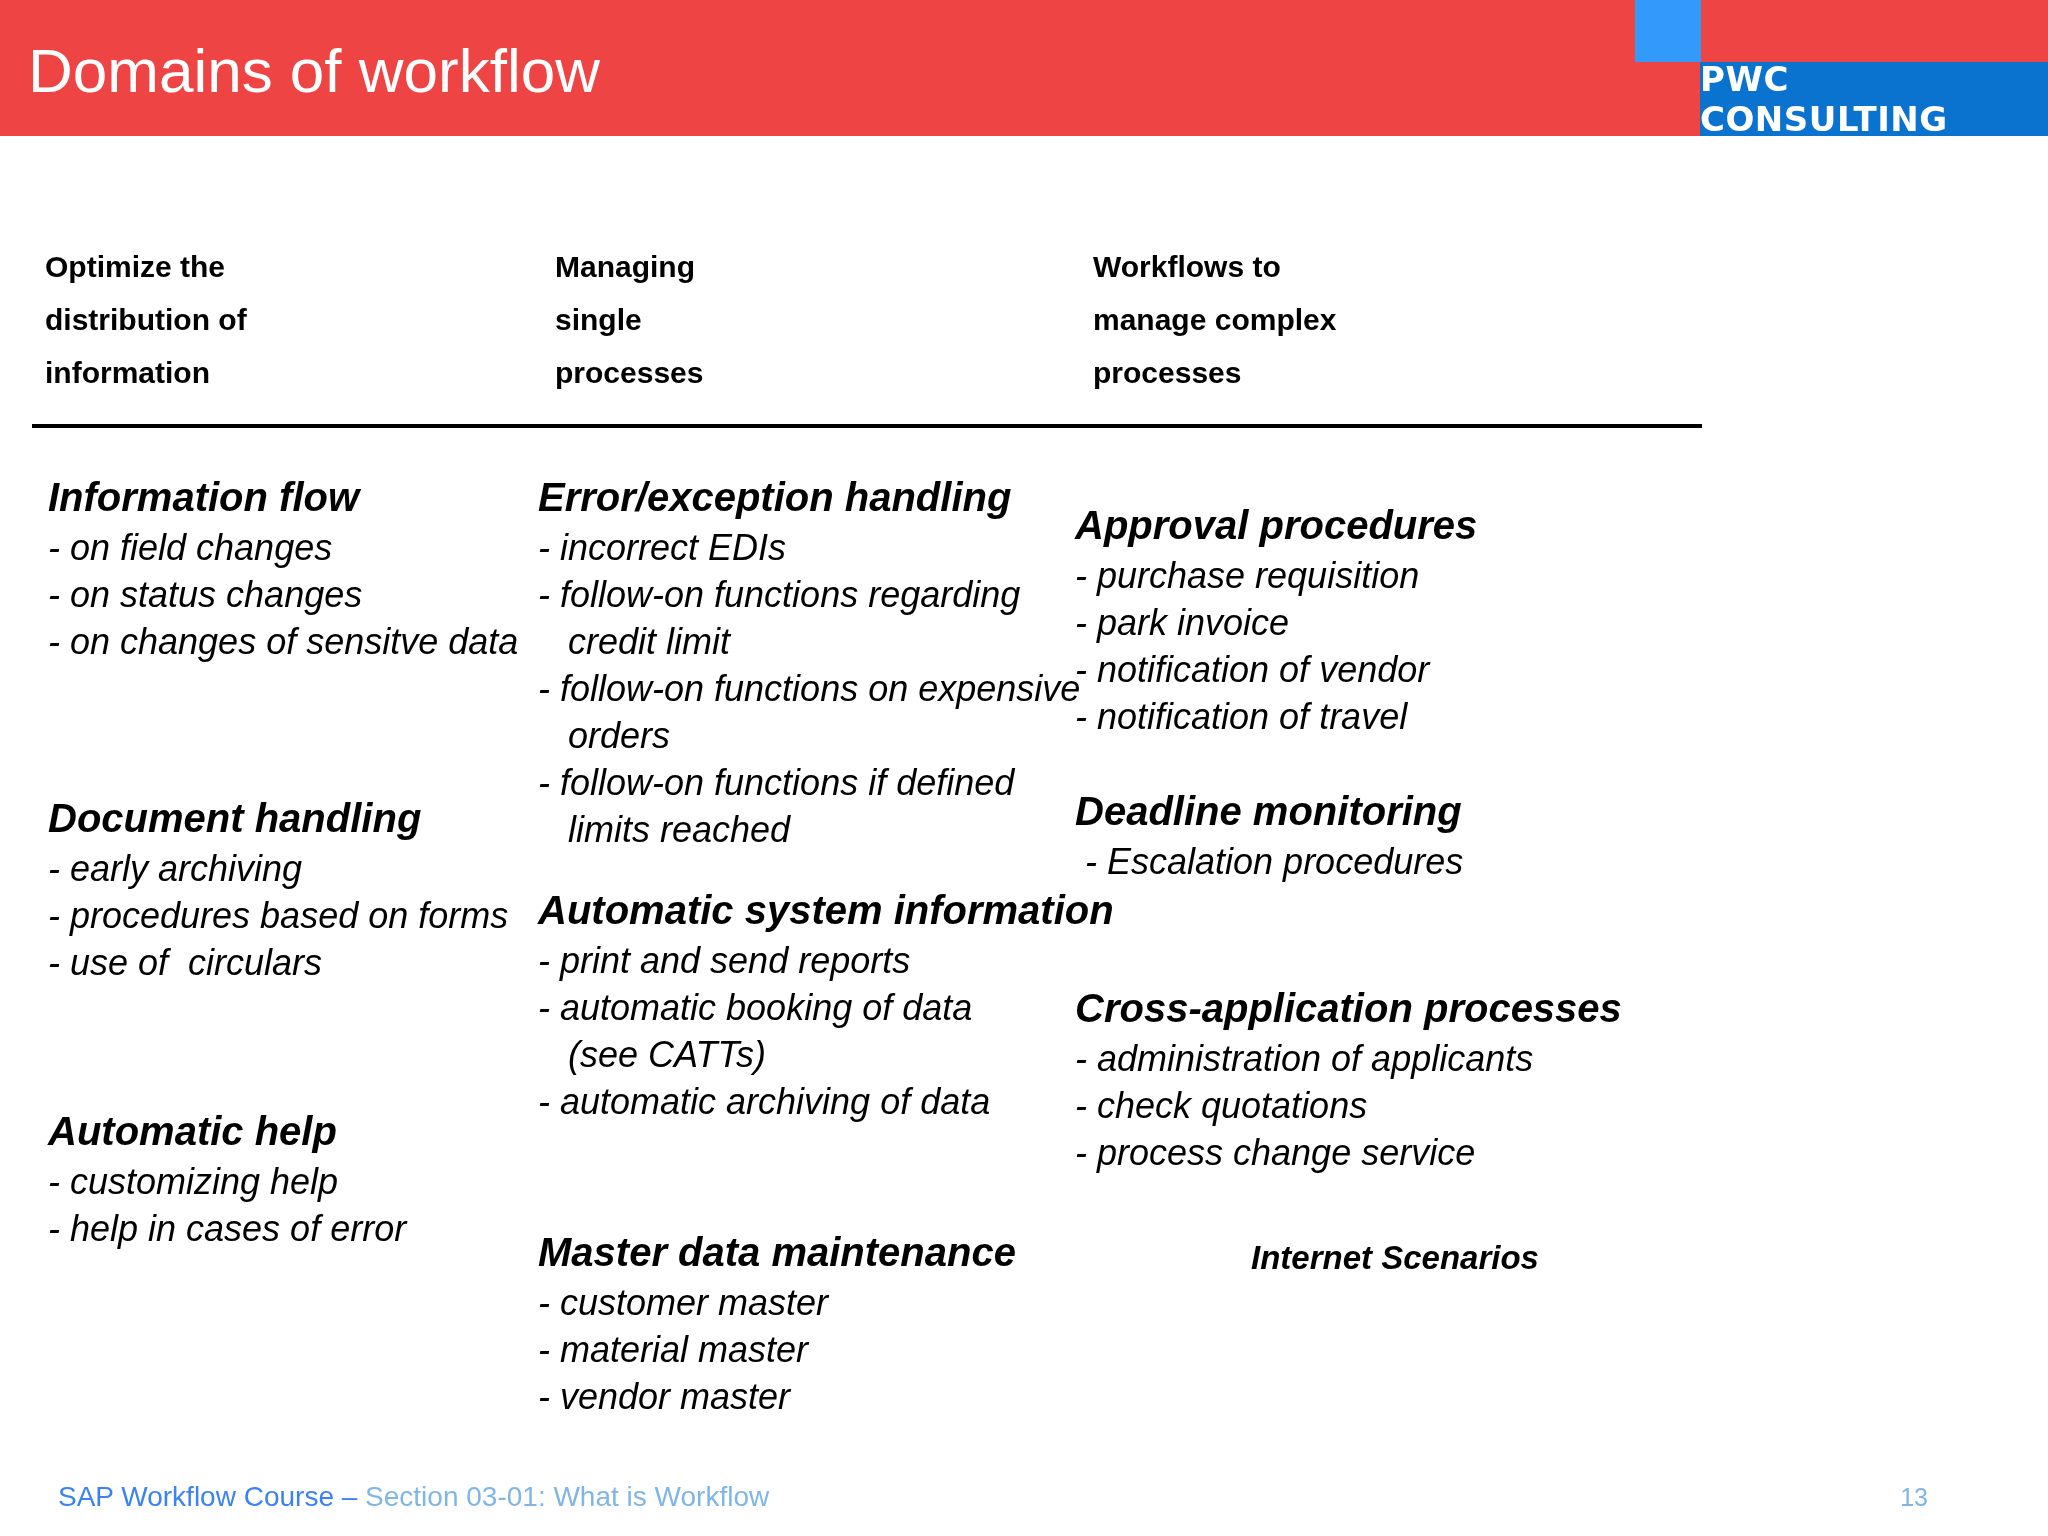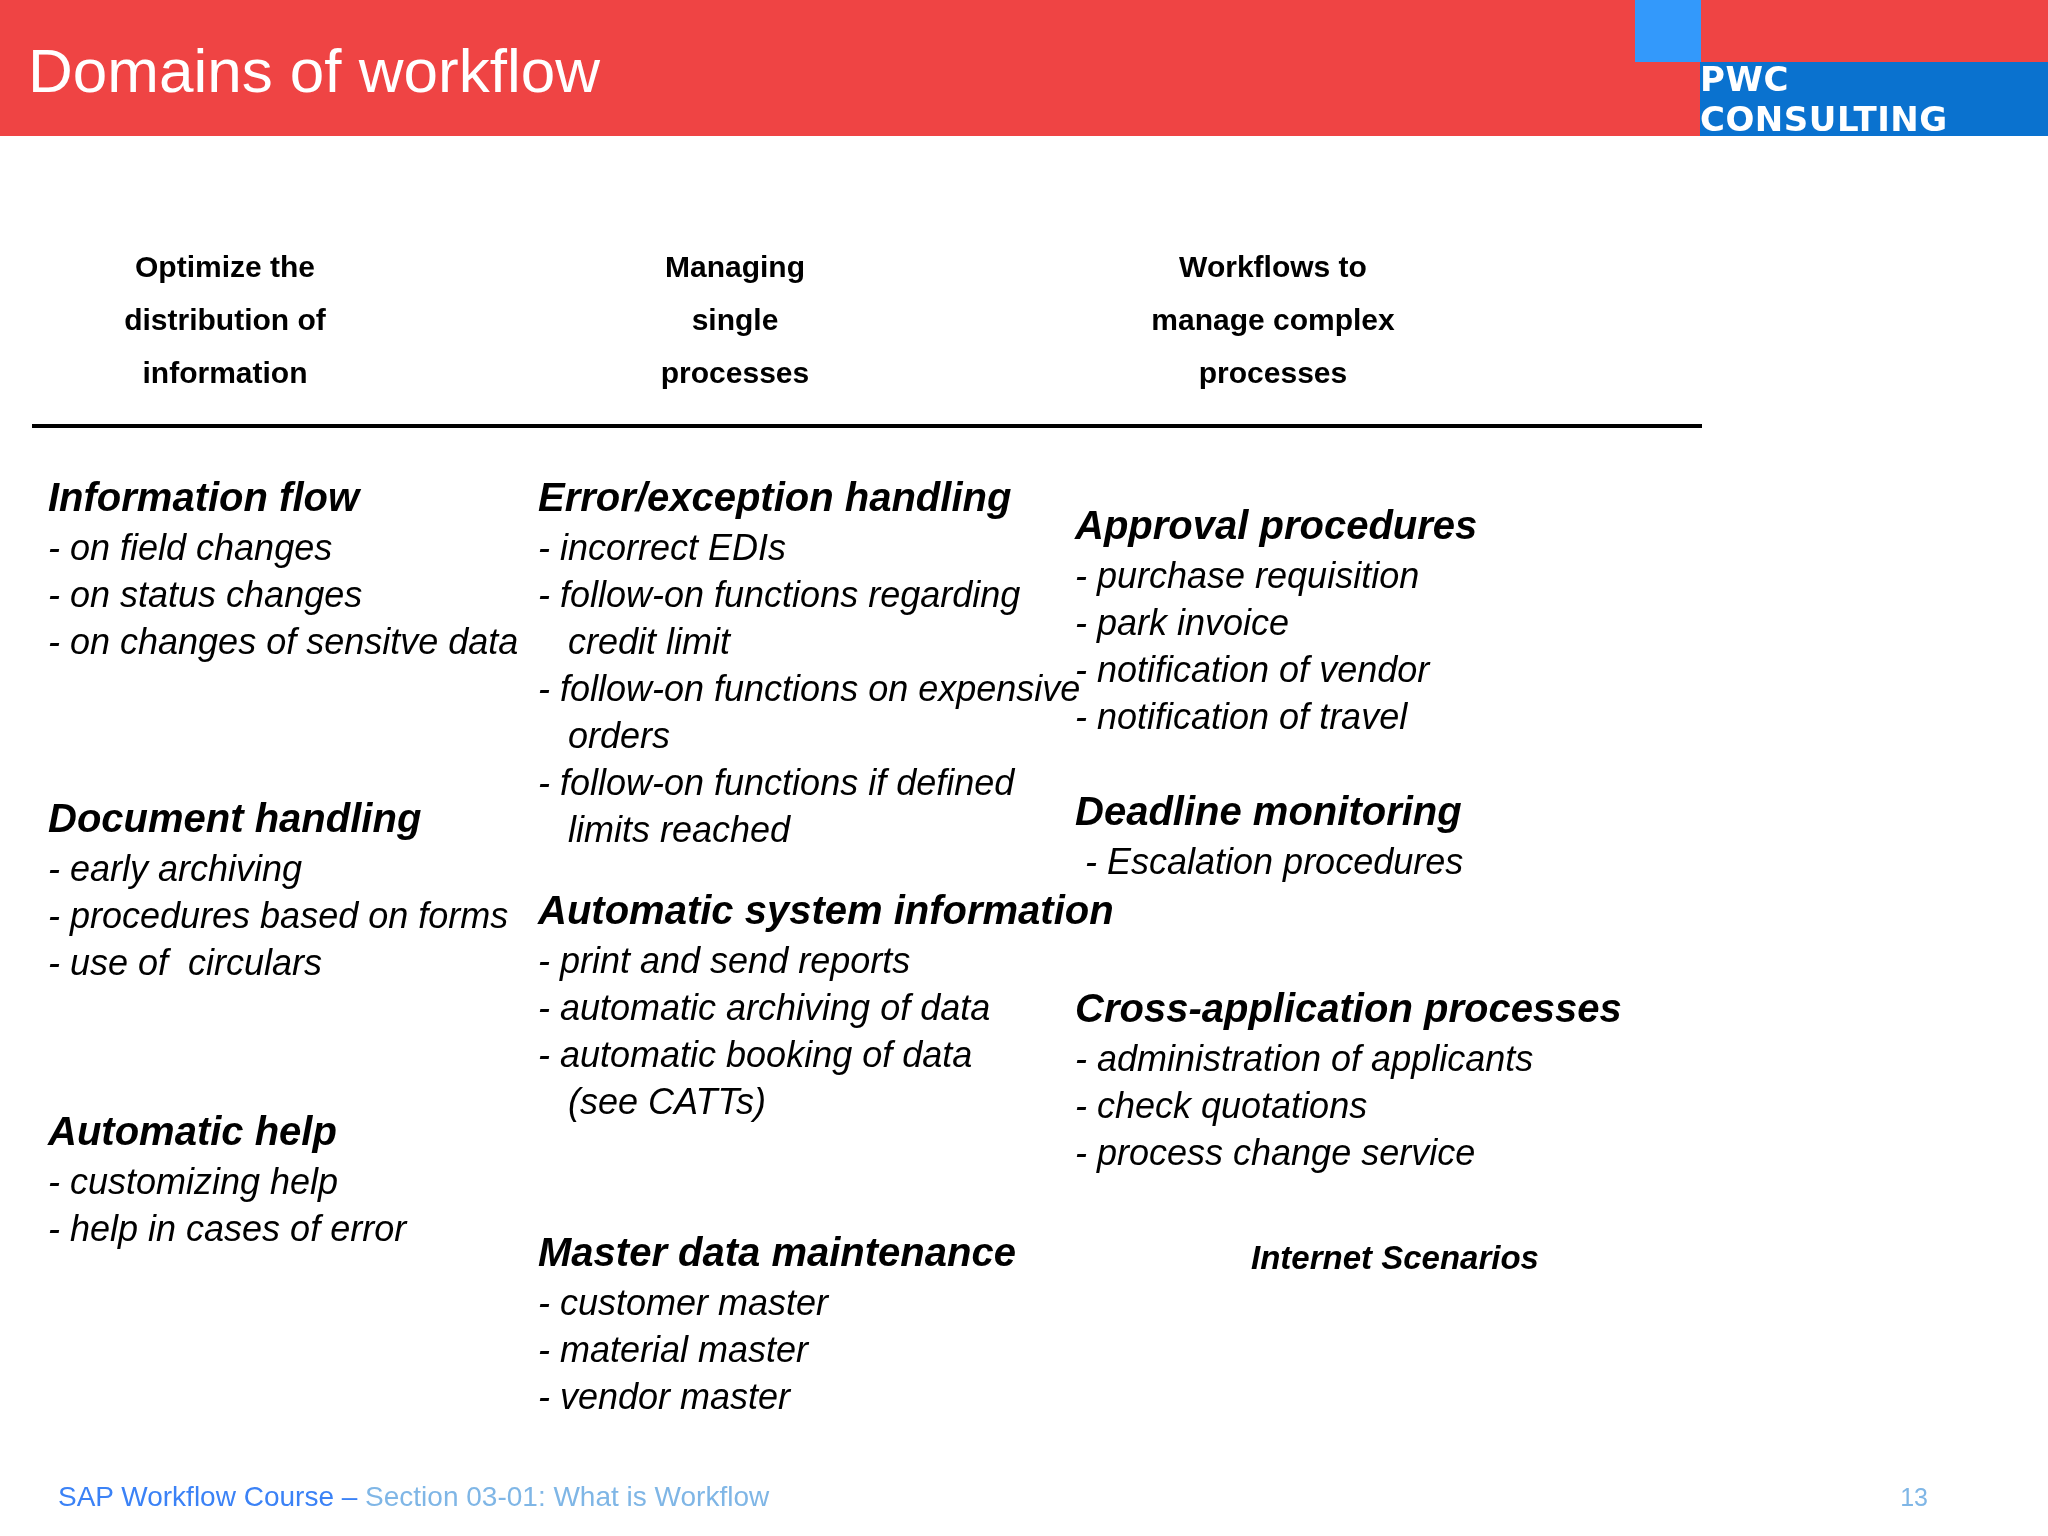--- a/index.html
+++ b/index.html
@@ -70,21 +70,20 @@
     font-family: "DejaVu Sans", sans-serif;
   }
 
   
   .col-head {
     position: absolute;
     top: 240px;
     font-size: 30px;
     line-height: 53px;
     font-weight: 700;
-    text-align: center;
   }
   .col-head-1 { left: 45px;   width: 360px; }
   .col-head-2 { left: 555px;  width: 360px; }
   .col-head-3 { left: 1093px; width: 360px; }
   .col-head .hl { display: block; }
 
   
   .divider {
     position: absolute;
     left: 32px;
@@ -221,23 +220,23 @@
    orders</li>
       <li>- follow-on functions if defined
    limits reached</li>
     </ul>
   </div>
   <div class="sp-30"></div>
   <div class="group">
     <div class="group-title">Automatic system information</div>
     <ul class="bullets">
       <li>- print and send reports</li>
-      <li>- automatic archiving of data</li>
       <li>- automatic booking of data
    (see CATTs)</li>
+      <li>- automatic archiving of data</li>
     </ul>
   </div>
   <div class="sp-100"></div>
   <div class="group">
     <div class="group-title">Master data maintenance</div>
     <ul class="bullets">
       <li>- customer master</li>
       <li>- material master</li>
       <li>- vendor master</li>
     </ul>

